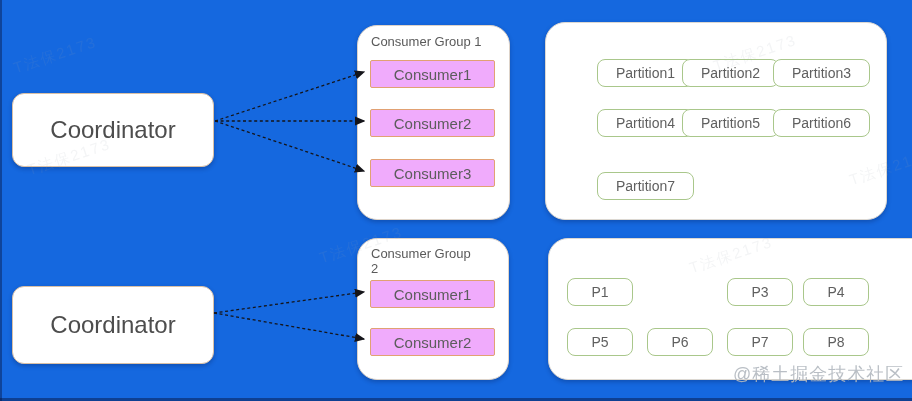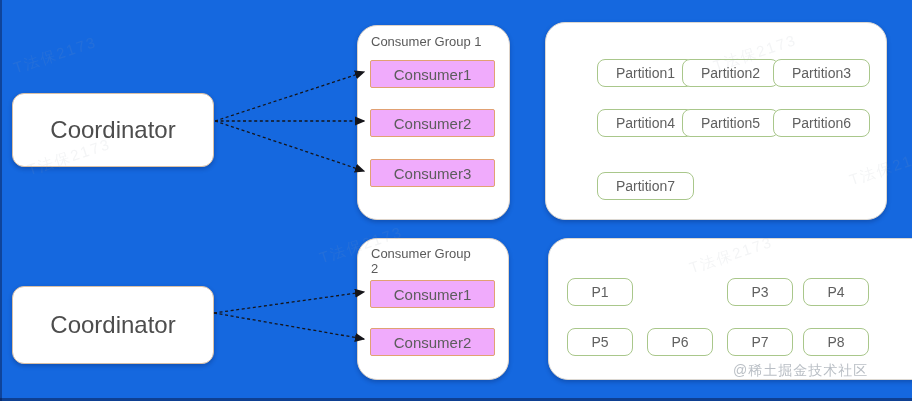--- a/index.html
+++ b/index.html
@@ -60,21 +60,21 @@
   
   .pset-2 .partition{width:64px;}
   .pset-2 .pc0{left:18px;}  .pset-2 .pc1{left:98px;}
   .pset-2 .pc2{left:178px;} .pset-2 .pc3{left:254px;}
   .pset-2 .pr0{top:39px;}   .pset-2 .pr1{top:89px;}
 
   .arrow-layer{position:absolute;left:0;top:0;z-index:5;pointer-events:none;}
 
   .watermark{
     position:absolute;left:733px;top:362px;z-index:6;
-    font-size:14px;letter-spacing:1px;color:#b2b8bf;opacity:.9;
+    font-size:18px;letter-spacing:1px;color:#b2b8bf;opacity:.9;
     white-space:nowrap;
   }
   .faint-wm{
     position:absolute;z-index:3;font-size:15px;color:#9aa3ad;opacity:.11;
     transform:rotate(-18deg);white-space:nowrap;letter-spacing:2px;
   }
   .fw1{left:26px;top:148px;}
   .fw2{left:318px;top:236px;}
   .fw3{left:712px;top:44px;}
   .fw4{left:688px;top:246px;}

